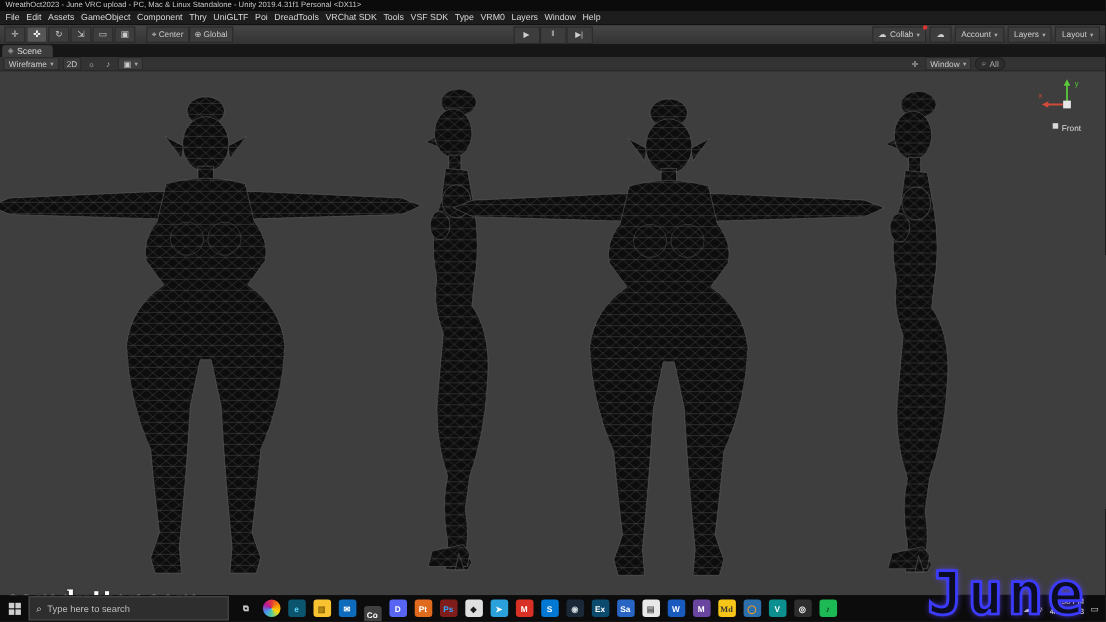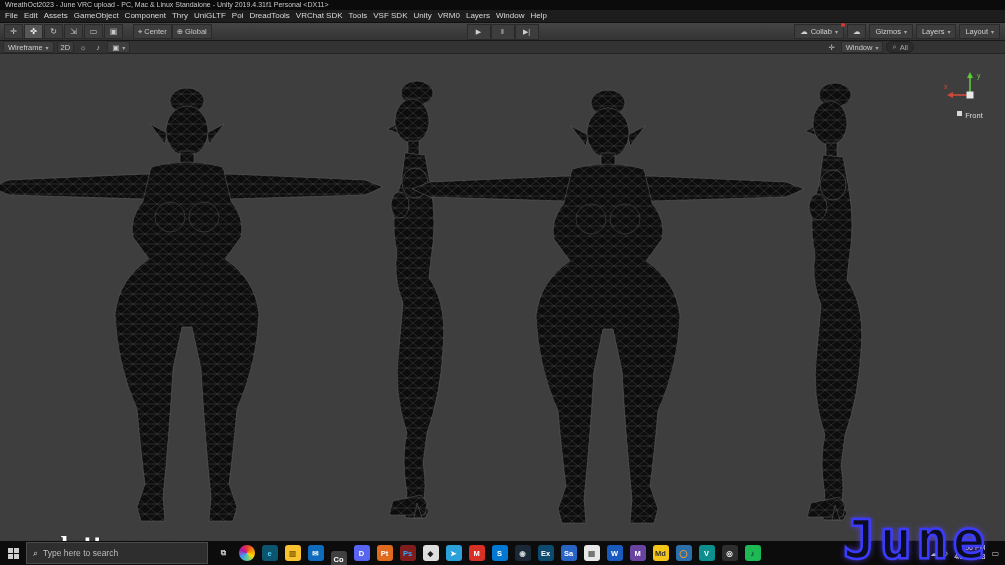--- a/index.html
+++ b/index.html
@@ -109,21 +109,21 @@
         <span class="menu-item">Assets</span>
         <span class="menu-item">GameObject</span>
         <span class="menu-item">Component</span>
         <span class="menu-item">Thry</span>
         <span class="menu-item">UniGLTF</span>
         <span class="menu-item">Poi</span>
         <span class="menu-item">DreadTools</span>
         <span class="menu-item">VRChat SDK</span>
         <span class="menu-item">Tools</span>
         <span class="menu-item">VSF SDK</span>
-        <span class="menu-item">Unity</span>
+        <span class="menu-item">Type</span>
         <span class="menu-item">VRM0</span>
         <span class="menu-item">Layers</span>
         <span class="menu-item">Window</span>
         <span class="menu-item">Help</span>
       </div>
   </div>
 
   <div class="toolbar">
     <div class="tools">
       <div class="tool">✛</div>
@@ -152,34 +152,40 @@
       <div class="dd-btn">
         <span>☁</span>
         <span>Collab</span>
         <span class="caret">▾</span>
         <span class="collab-dot"></span>
       </div>
       <div class="dd-btn">
         <span>☁</span>
       </div>
       <div class="dd-btn">
-        <span>Gizmos</span>
+        <span>Account</span>
         <span class="caret">▾</span>
       </div>
       <div class="dd-btn">
         <span>Layers</span>
         <span class="caret">▾</span>
       </div>
       <div class="dd-btn">
         <span>Layout</span>
         <span class="caret">▾</span>
       </div>
     </div>
   </div>
 
+  <div class="tabrow">
+    <div class="scene-tab">
+      <span class="ticon">◈</span>
+      <span>Scene</span>
+    </div>
+  </div>
 
   <div class="scenebar">
     <div class="sb-dd">
       <span>Wireframe</span>
       <span class="caret">▾</span>
     </div>
     <div class="sb-tgl">
       <span>2D</span>
     </div>
     <div class="sb-ico">☼</div>
@@ -328,21 +334,21 @@
         <div class="tb-icon">
           <span class="glyphbox" style="background: rgb(232, 232, 232); color: rgb(85, 85, 85);">▤</span>
         </div>
         <div class="tb-icon">
           <span class="glyphbox" style="background: rgb(24, 90, 189); color: rgb(255, 255, 255);">W</span>
         </div>
         <div class="tb-icon">
           <span class="glyphbox" style="background: rgb(106, 69, 160); color: rgb(255, 255, 255);">M</span>
         </div>
         <div class="tb-icon">
-          <span class="glyphbox" style="background: rgb(245, 197, 24); color: rgb(51, 51, 51);">Md</span>
+          <span class="glyphbox" style="background: rgb(245, 197, 24); color: rgb(51, 51, 51); font-family: Liberation Serif, serif;">Md</span>
         </div>
         <div class="tb-icon">
           <span class="glyphbox" style="background: rgb(45, 111, 171); color: rgb(255, 159, 34);">◯</span>
         </div>
         <div class="tb-icon">
           <span class="glyphbox" style="background: rgb(11, 143, 143); color: rgb(255, 255, 255);">V</span>
         </div>
         <div class="tb-icon">
           <span class="glyphbox" style="background: rgb(46, 46, 46); color: rgb(255, 255, 255);">◎</span>
         </div>

